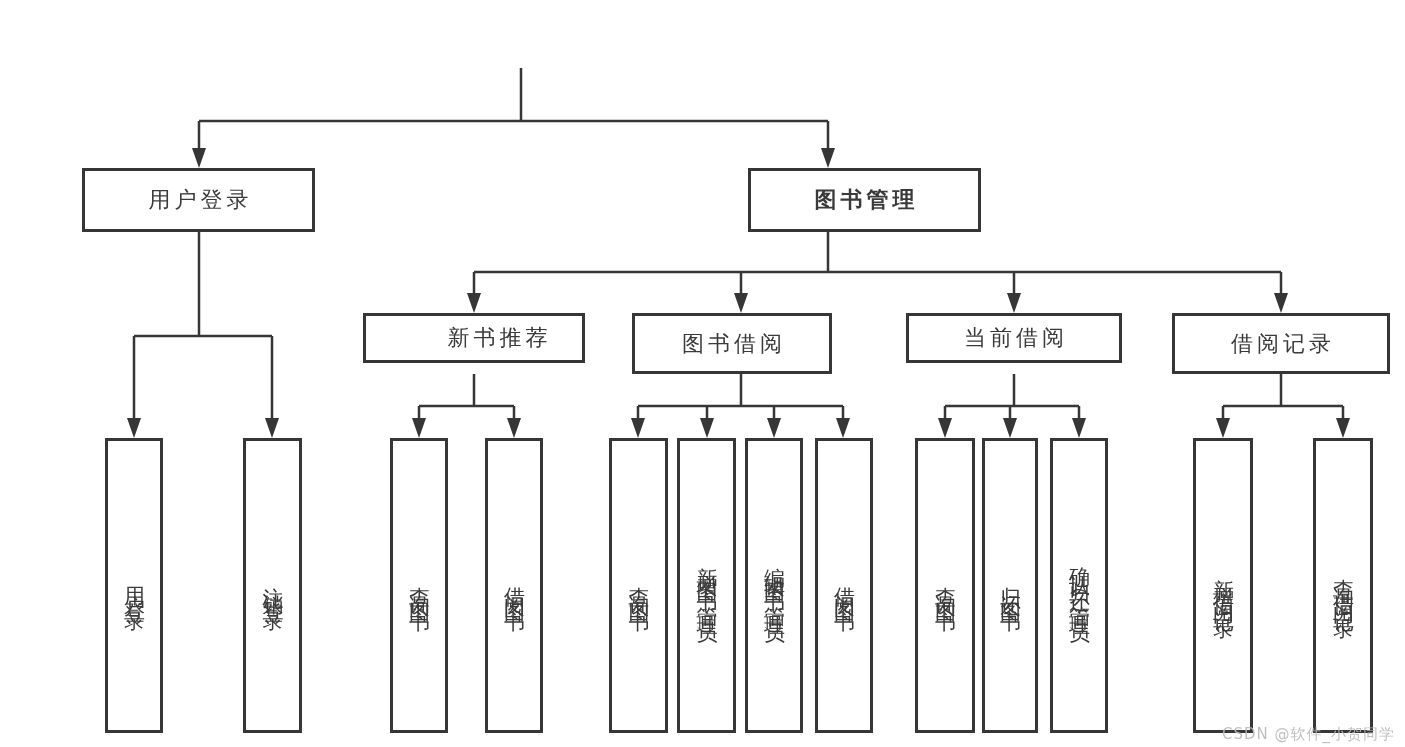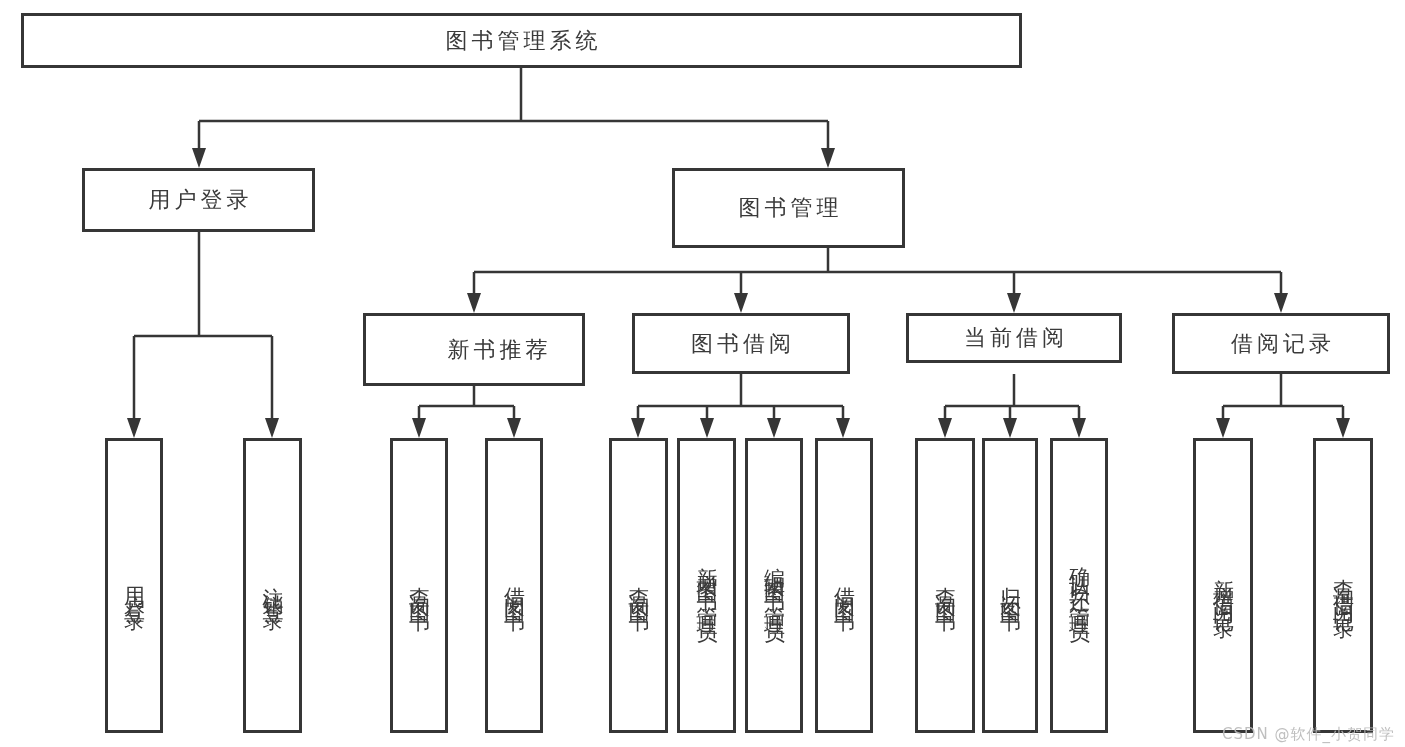--- a/index.html
+++ b/index.html
@@ -70,35 +70,32 @@
                M127,418 L141,418 L134,438 Z M265,418 L279,418 L272,438 Z
                M412,418 L426,418 L419,438 Z M507,418 L521,418 L514,438 Z
                M631,418 L645,418 L638,438 Z M700,418 L714,418 L707,438 Z
                M767,418 L781,418 L774,438 Z M836,418 L850,418 L843,438 Z
                M938,418 L952,418 L945,438 Z M1003,418 L1017,418 L1010,438 Z
                M1072,418 L1086,418 L1079,438 Z
                M1216,418 L1230,418 L1223,438 Z M1336,418 L1350,418 L1343,438 Z"></path>
     </g>
   </svg>
 
-  <div class="node" style="left:21px;top:13px;width:1001px;height:55px;">
-    <span class="h-label">图书管理系统</span>
-  </div>
 
   <div class="node" style="left:82px;top:168px;width:233px;height:64px;">
     <span class="h-label">用户登录</span>
   </div>
-  <div class="node" style="left:672px;top:168px;width:233px;height:80px;">
+  <div class="node" style="left:748px;top:168px;width:233px;height:64px;font-weight:bold;">
     <span class="h-label">图书管理</span>
   </div>
 
-  <div class="node" style="left:363px;top:313px;width:222px;height:73px;padding-left:47px;">
+  <div class="node" style="left:363px;top:313px;width:222px;height:50px;padding-left:47px;">
     <span class="h-label">新书推荐</span>
   </div>
-  <div class="node" style="left:632px;top:313px;width:218px;height:61px;">
+  <div class="node" style="left:632px;top:313px;width:200px;height:61px;">
     <span class="h-label">图书借阅</span>
   </div>
   <div class="node" style="left:906px;top:313px;width:216px;height:50px;">
     <span class="h-label">当前借阅</span>
   </div>
   <div class="node" style="left:1172px;top:313px;width:218px;height:61px;">
     <span class="h-label">借阅记录</span>
   </div>
 
   <div class="node leaf" style="left:105px;top:438px;width:58px;height:295px;">

